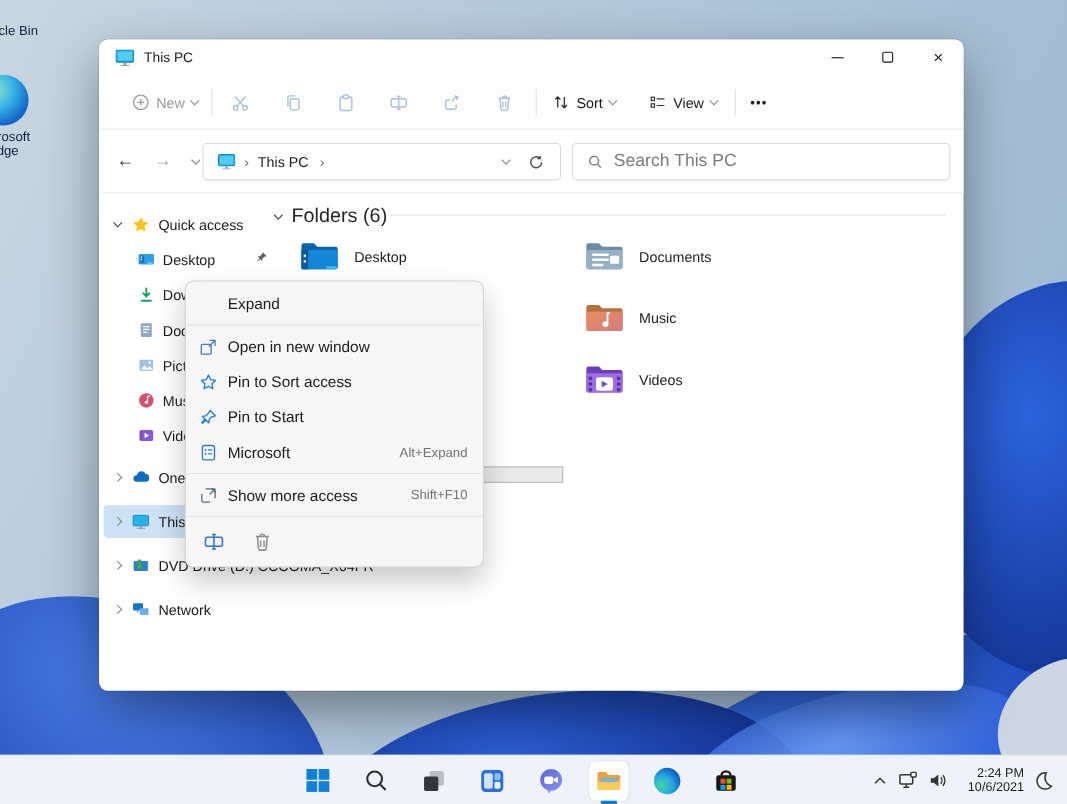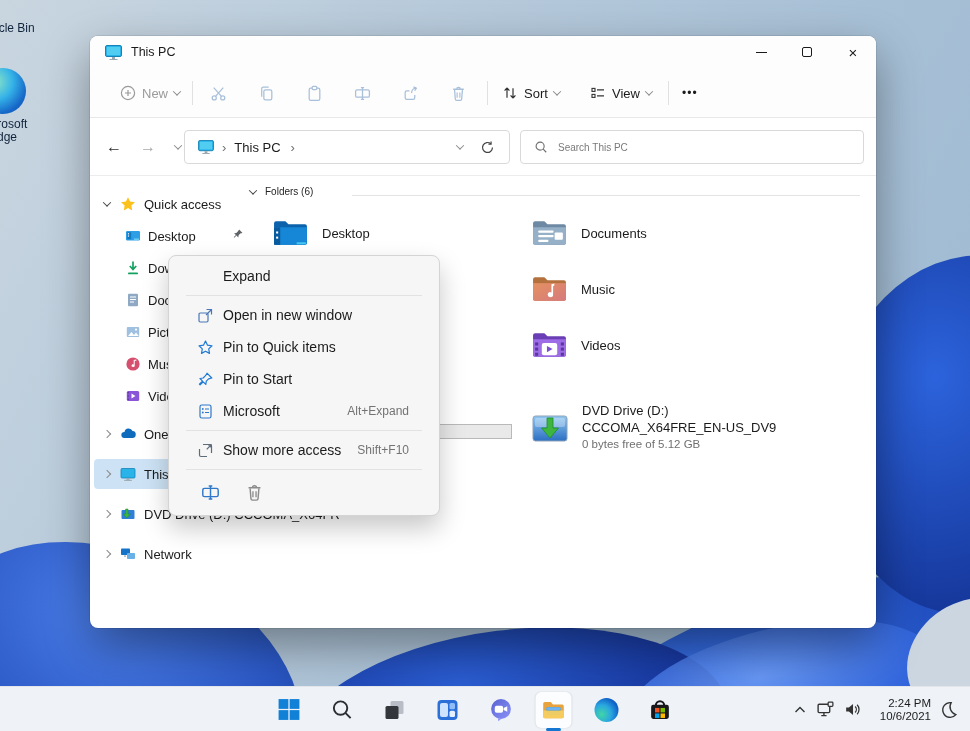--- a/index.html
+++ b/index.html
@@ -57,55 +57,55 @@
 
   .navrow { position:absolute; left:0; top:82px; width:100%; height:58px; background:#fff;
             border-bottom:1px solid #ececec; }
   .navarrow { position:absolute; top:15px; width:28px; height:28px; display:flex; align-items:center;
               justify-content:center; font-size:16px; color:#2b2b2b; }
   .navarrow.dim { color:#a9a9a9; }
   .addrbox { position:absolute; left:94px; top:12px; width:326px; height:34px; border:1px solid #d9d9d9;
              border-radius:4px; display:flex; align-items:center; font-size:13px; background:#fff; }
   .searchbox { position:absolute; left:430px; top:12px; width:344px; height:34px; border:1px solid #d9d9d9;
                border-radius:4px; display:flex; align-items:center; background:#fff; }
-  .searchbox input { border:none; outline:none; flex:1; font-size:10px; font-family:inherit;
+  .searchbox input { border:none; outline:none; flex:1; font-size:16px; font-family:inherit;
                      color:#1b1b1b; background:transparent; }
   .searchbox input::placeholder { color:#7a7a7a; }
 
   
   .sidebar { position:absolute; left:4px; top:153px; width:246px; height:425px; overflow:hidden; }
   .srow { position:absolute; left:0; width:244px; height:30px; display:flex; align-items:center;
           font-size:13px; border-radius:4px; }
   .srow .sch { position:absolute; left:10px; }
   .srow .sic { position:absolute; left:26px; width:16px; height:16px; }
   .srow .sic.child { left:31px; }
   .srow .slab { position:absolute; left:50px; white-space:nowrap; }
   .srow .slab.child { left:54px; }
   .srow.sel { background:#cde3f5; }
   .pin { position:absolute; left:138px; top:7px; }
-  .grouphdr { position:absolute; left:160px; top:150px; font-size:10px; color:#252525;
+  .grouphdr { position:absolute; left:160px; top:150px; font-size:18px; color:#252525;
               display:flex; align-items:center; gap:9px; }
   .groupline { position:absolute; left:262px; top:159px; width:508px; height:1px; background:#e4e4e4; }
   .tile { position:absolute; display:flex; align-items:center; gap:13px; font-size:13px; }
   .tile .tlabel { white-space:nowrap; }
   .dvdtext { display:flex; flex-direction:column; gap:2px; line-height:15px; }
   .dvdtext .free { font-size:11.5px; color:#707070; }
   .cbar { position:absolute; left:342px; top:388px; width:80px; height:15px; background:#e9e9e9;
           border:1px solid #b9b9b9; }
 
   .statusbar { position:absolute; left:0; bottom:0; width:100%; height:28px; background:#fff;
                display:flex; align-items:center; font-size:12px; color:#5f5f5f; }
   .statusbar .cnt { margin-left:18px; }
   .statusbar .sdiv { width:1px; height:14px; background:#d9d9d9; margin-left:12px; }
   .viewicons { position:absolute; right:14px; top:5px; display:flex; gap:8px; }
 
   
   .cmenu { position:absolute; left:168px; top:255px; width:272px; background:#f6f6f6;
            border:1px solid #d4d4d4; border-radius:8px; box-shadow:0 12px 26px rgba(0,0,0,.22);
-           padding:4px 16px; z-index:30; }
+           padding:4px 0; z-index:30; }
   .cmitem { position:relative; display:flex; align-items:center; height:32px; padding:0 14px 0 38px;
             font-size:14px; color:#1b1b1b; }
   .cmicon { position:absolute; left:12px; width:17px; height:17px; }
   .cmshort { margin-left:auto; font-size:12px; color:#737373; }
   .msep { height:1px; background:#e2e2e2; margin:3px 1px; }
   .cmiconrow { display:flex; align-items:center; height:38px; padding-left:10px; gap:14px; }
   .cmiconbtn { width:30px; height:28px; display:flex; align-items:center; justify-content:center; }
 
   
   .taskbar { position:absolute; left:0; top:686px; width:970px; height:45px; background:#eff3f8;
@@ -435,38 +435,20 @@
         <rect x="29" y="17" width="3" height="3" fill="#5b35a0"></rect>
         <rect x="29" y="22" width="3" height="3" fill="#5b35a0"></rect>
         <rect x="10.5" y="12.5" width="15" height="12" rx="2" fill="#fff"></rect>
         <path d="M15.5 15.5 21 18.5l-5.5 3z" fill="#7b4fd0"></path>
       </svg>
       <span class="tlabel">Videos</span>
     </div>
 
     <div class="cbar"></div>
 
-    <div class="tile" style="left:441px; top:367px;">
-      <svg width="38" height="34" viewBox="0 0 38 32">
-        <rect x="2" y="4" width="34" height="25" rx="2.5" fill="url(#dgrad)" stroke="#8fa3b8"></rect>
-        <defs>
-            <linearGradient id="dgrad" x1="0" y1="0" x2="0" y2="1">
-          <stop offset="0" stop-color="#8fc6f2"></stop>
-              <stop offset="1" stop-color="#2c6fc2"></stop>
-        </linearGradient>
-          </defs>
-        <rect x="4" y="6" width="30" height="9" rx="2" fill="#ffffff" opacity="0.3"></rect>
-        <path d="M22 6v10h5.5L19 26 10.5 16H16V6z" fill="#3db53f" stroke="#1f8f2a" stroke-width="0.8"></path>
-      </svg>
-      <div class="dvdtext">
-        <span>DVD Drive (D:)</span>
-        <span>CCCOMA_X64FRE_EN-US_DV9</span>
-        <span class="free">0 bytes free of 5.12 GB</span>
-      </div>
-    </div>
 
   </div>
 
   <div class="cmenu">
     <div class="cmitem">
       <span>Expand</span>
     </div>
     <div class="msep"></div>
 
     <div class="cmitem">
@@ -474,21 +456,21 @@
         <rect x="2" y="6" width="9" height="9" rx="1.2" fill="none" stroke="#4a76b8" stroke-width="1.2"></rect>
         <path d="M9.5 2.5H14.5V7.5M14.5 2.5 9 8" fill="none" stroke="#4a76b8" stroke-width="1.2"></path>
       </svg>
       <span>Open in new window</span>
     </div>
 
     <div class="cmitem">
       <svg class="cmicon" viewBox="0 0 17 17">
         <path d="M8.5 2l2 4.2 4.5.6-3.3 3.1.8 4.5-4-2.2-4 2.2.8-4.5L2 6.8l4.5-.6z" fill="none" stroke="#1f7ad4" stroke-width="1.2" stroke-linejoin="round"></path>
       </svg>
-      <span>Pin to Quick items</span>
+      <span>Pin to Sort access</span>
     </div>
 
     <div class="cmitem">
       <svg class="cmicon" viewBox="0 0 17 17">
         <path d="M10 2.2 14.8 7l-3.2.9L9.3 10.2l-.5 3.2-2.6-2.6-3.1 3.1-.7-.7 3.1-3.1L3 7.5l3.2-.5L8.5 4.7z" fill="none" stroke="#1f7ad4" stroke-width="1.2" stroke-linejoin="round"></path>
       </svg>
       <span>Pin to Start</span>
     </div>
 
     <div class="cmitem">

